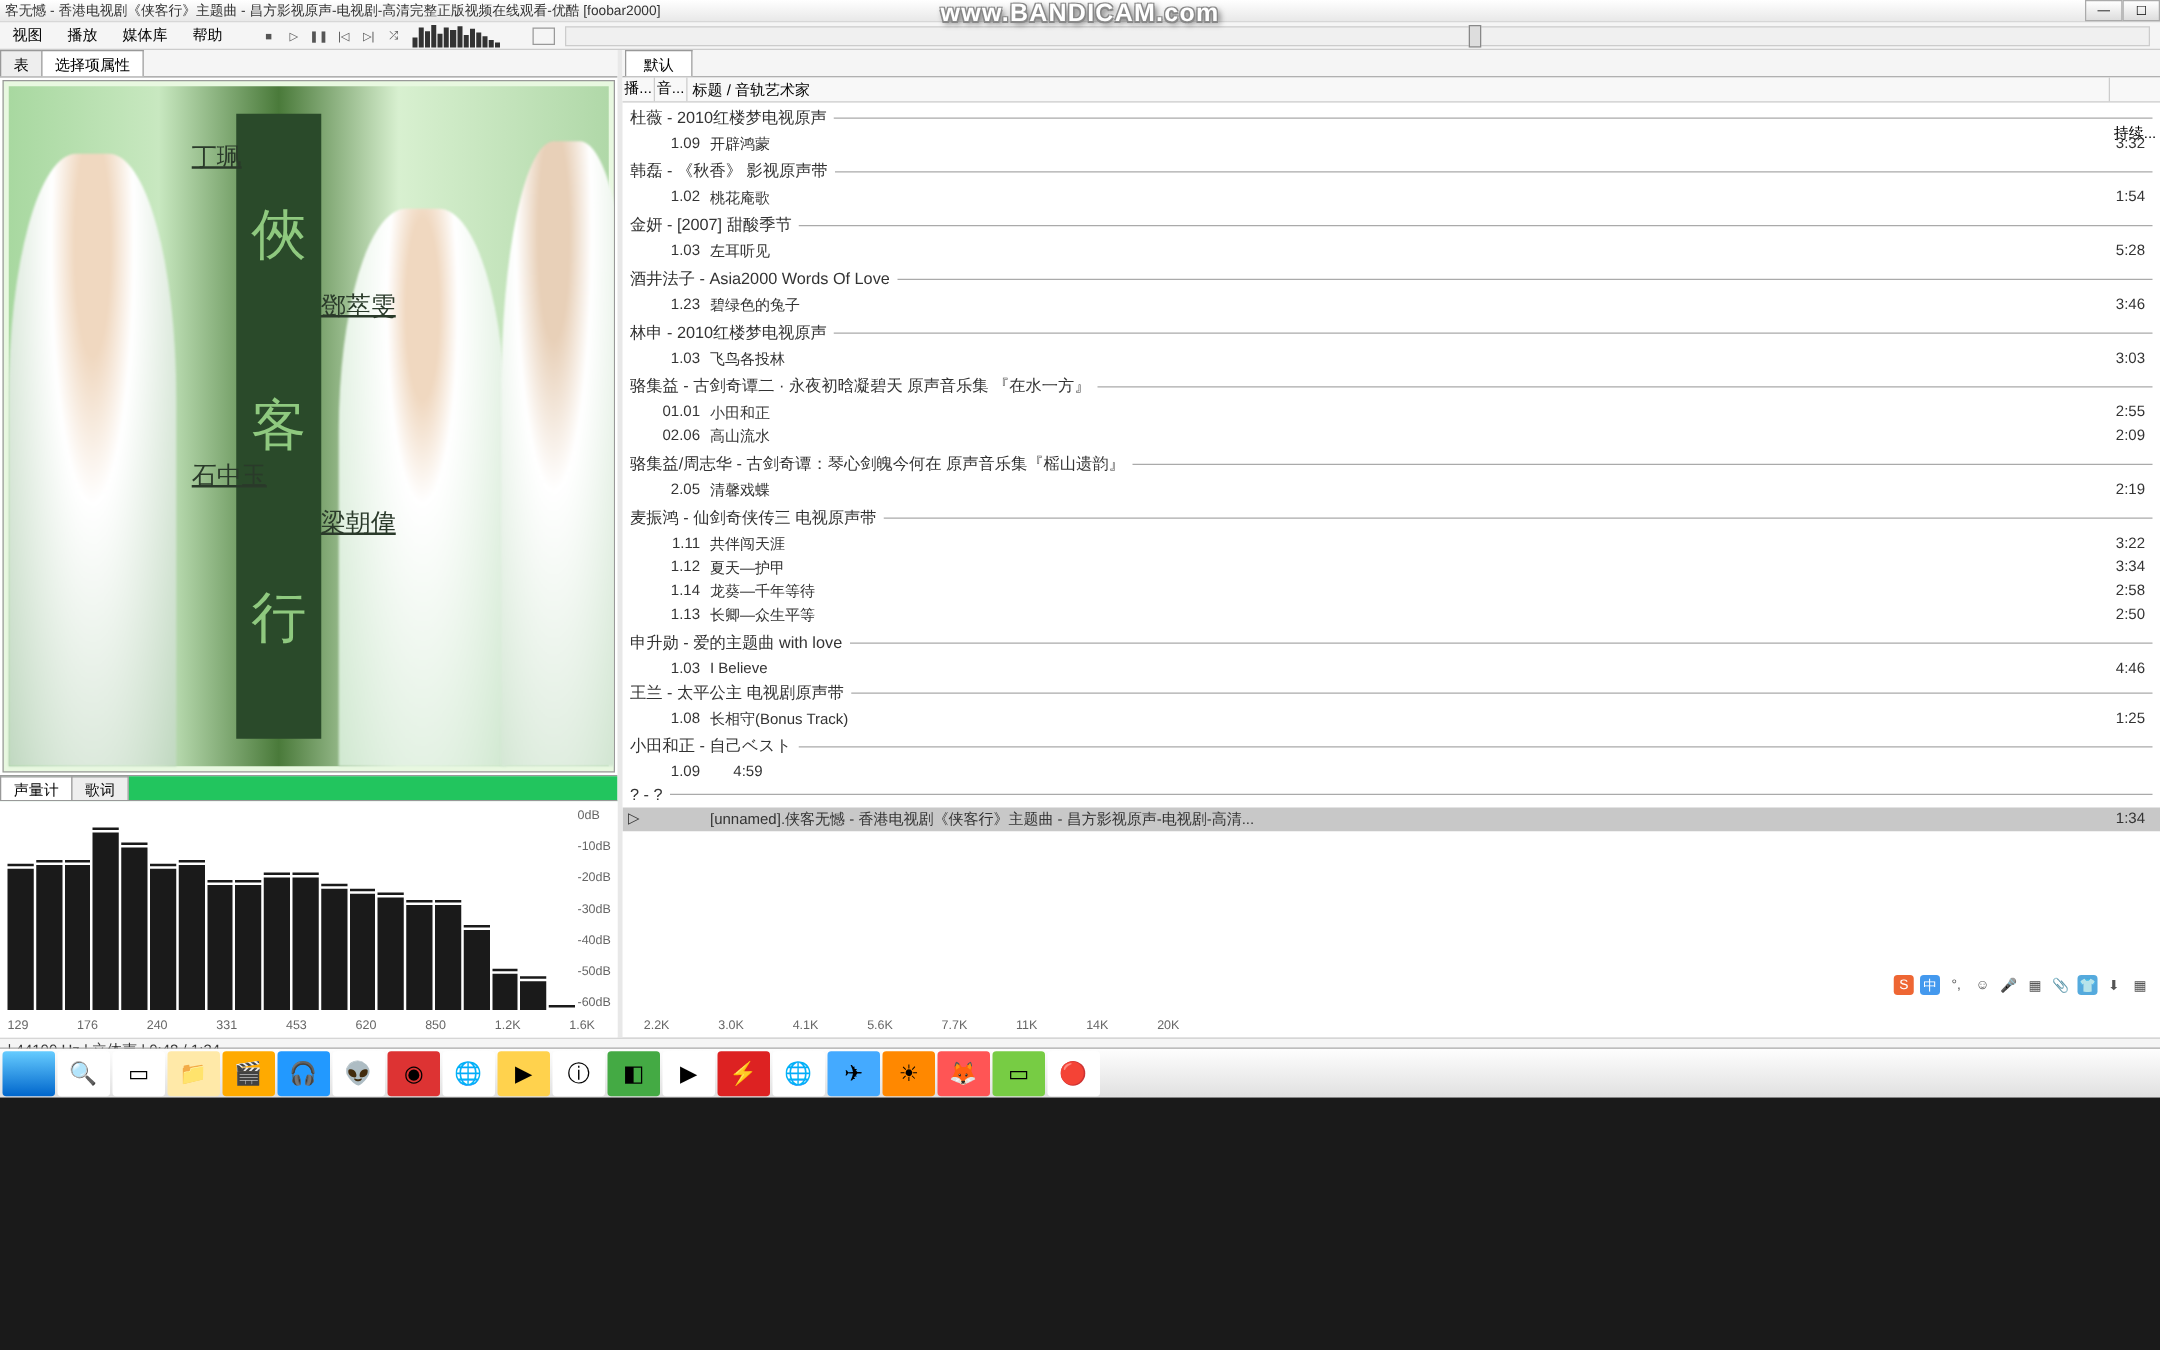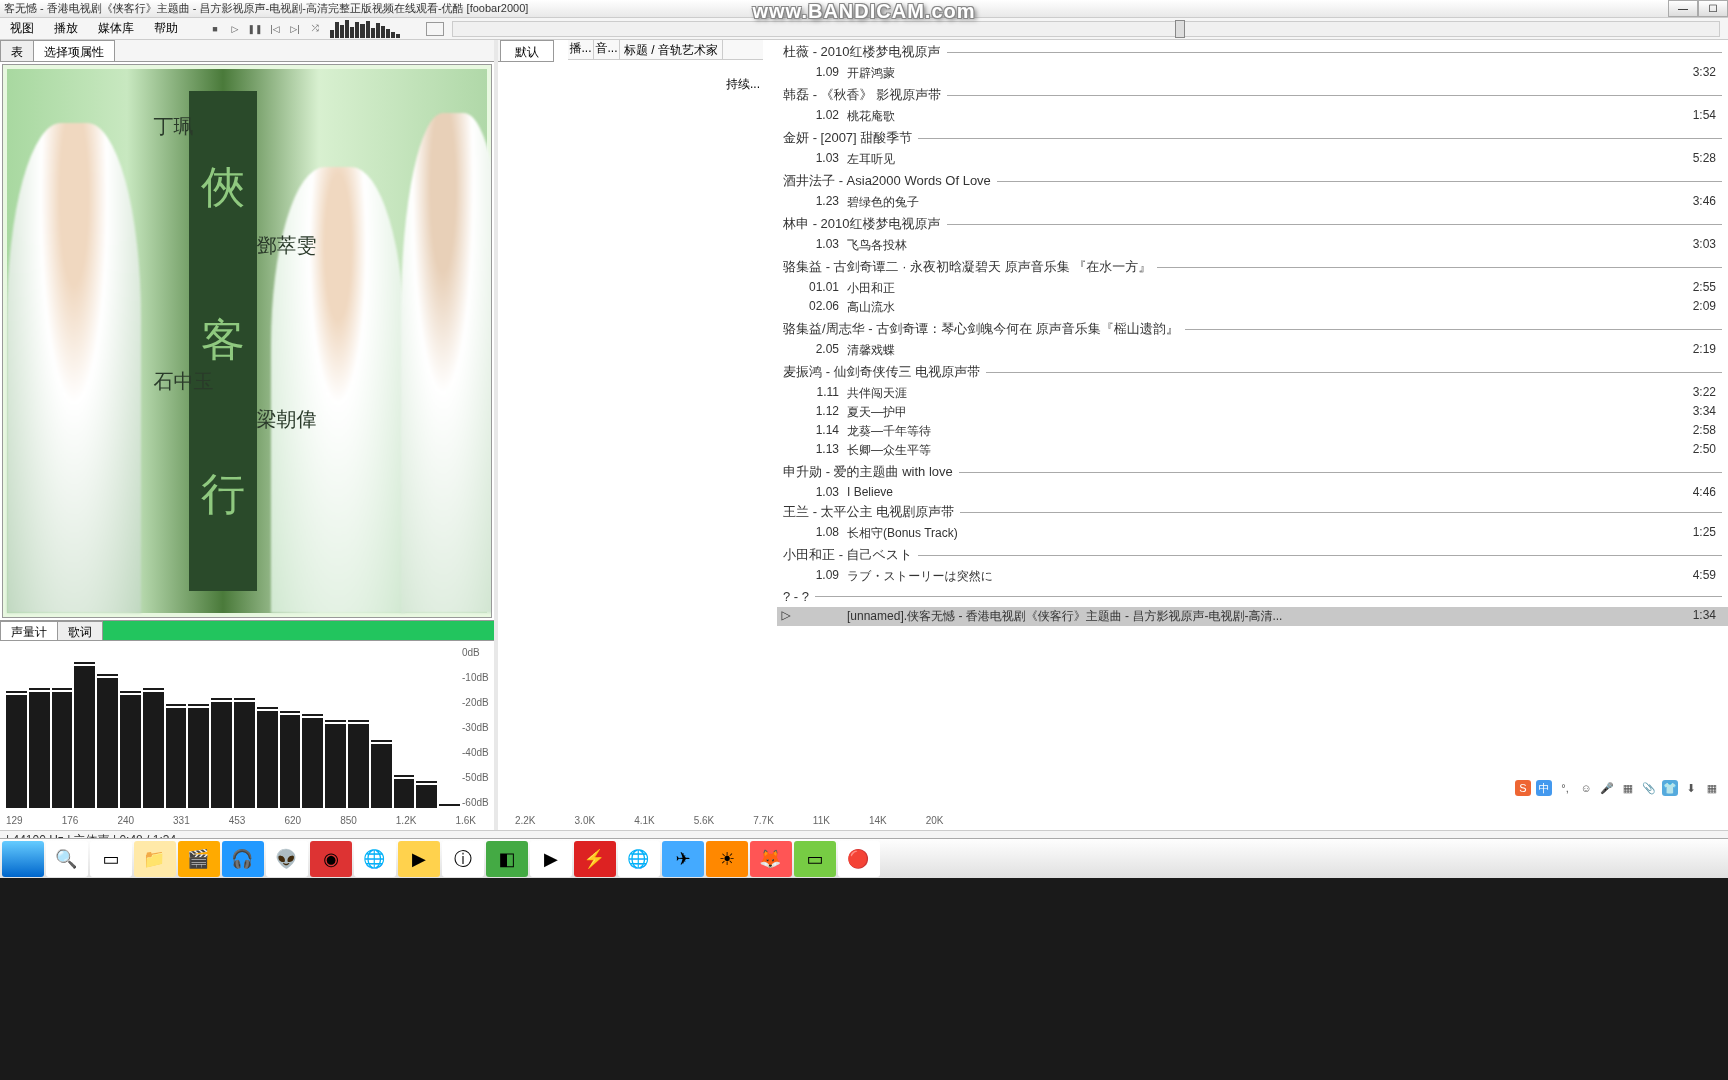--- a/index.html
+++ b/index.html
@@ -29,29 +29,29 @@
 .left-tab { padding: 3px 10px; border: 1px solid #999; border-bottom: none; margin-right: -1px; background: #eee; font-size: 12px; }
 .left-tab.active { background: #fff; }
 .album-art { flex: 1; position: relative; background: #e8f8e0; border: 1px solid #999; margin: 2px; overflow: hidden; }
 .art-scene { position: absolute; inset: 4px; background: linear-gradient(90deg, #a8d8a0 0%, #c8e8c0 25%, #4a7a3a 45%, #d8f0d0 65%, #b0d8a8 100%); }
 .person { position: absolute; filter: blur(1px); }
 .p1 { left: 0; top: 10%; width: 28%; height: 90%; background: radial-gradient(ellipse at 50% 15%, #f0d8c0 0%, #f0d8c0 15%, #fff 35%, #c0d8c0 100%); border-radius: 40% 40% 0 0; }
 .p2 { left: 55%; top: 18%; width: 28%; height: 82%; background: radial-gradient(ellipse at 50% 18%, #f0d8c0 0%, #f0d8c0 14%, #fff 30%, #d0e8d0 100%); border-radius: 40% 40% 0 0; }
 .p3 { left: 82%; top: 8%; width: 22%; height: 92%; background: radial-gradient(ellipse at 40% 15%, #e8d0b8 0%, #e8d0b8 14%, #fff 34%, #c8e0c8 100%); border-radius: 40% 40% 0 0; }
 .title-strip { position: absolute; left: 38%; top: 4%; width: 14%; height: 92%; background: #2a4a2a; display: flex; flex-direction: column; align-items: center; justify-content: space-around; padding: 20px 0; }
 .title-strip span { color: #8fc97f; font-size: 44px; font-family: "KaiTi","STKaiti",serif; writing-mode: horizontal-tb; }
-.side-names { position: absolute; font-family: "KaiTi","STKaiti",serif; color: #2a3a2a; font-size: 20px; display:flex; flex-direction:column; line-height:1.3; }
+.side-names { position: absolute; font-family: "KaiTi","STKaiti",serif; color: #2a3a2a; font-size: 20px; display:flex; flex-direction:column; line-height:1.3;text-decoration:underline; }
 .sn1 { left: 52%; top: 30%; }
 .sn2 { left: 30.5%; top: 8%; }
 .sn3 { left: 30.5%; top: 55%; align-items: flex-end; }
 .sn4 { left: 52%; top: 62%; }
 
 .splitter-v { width: 4px; background: #e8e8e8; cursor: col-resize; }
 
-.right-col { flex: 1; display: flex; flex-direction: row; gap: 14px; }
+.right-col { flex: 1; display: flex; flex-direction: column; }
 .pl-tabs { height: 22px; border-bottom: 1px solid #999; display: flex; background: #f5f5f5; }
 .pl-tab { padding: 3px 14px; border: 1px solid #999; border-bottom: none; margin-left: 2px; background: #fff; font-size: 12px; }
 .pl-header { height: 20px; display: flex; border-bottom: 1px solid #ccc; background: #f8f8f8; font-size: 12px; }
 .pl-header .col1 { width: 26px; text-align: center; border-right: 1px solid #ccc; }
 .pl-header .col2 { width: 26px; text-align: center; border-right: 1px solid #ccc; }
 .pl-header .col3 { flex: 1; padding: 2px 4px; border-right: 1px solid #ccc; }
 .pl-header .col4 { width: 40px; text-align: center; margin-top: 36px; }
 
 .pl-body { flex: 1; overflow: hidden; }
 .pl-group { padding: 3px 6px; font-size: 13px; color: #333; display: flex; align-items: center; }
@@ -399,21 +399,20 @@
           <span class="tr-title">长相守(Bonus Track)</span>
           <span class="tr-dur">1:25</span>
         </div>
         <div class="pl-group">
           <span class="pl-group-text">小田和正 - 自己ベスト</span>
           <span class="pl-group-line"></span>
         </div>
         <div class="pl-track">
           <span class="tr-play"></span>
           <span class="tr-num">1.09</span>
-          <span class="tr-title">ラブ・ストーリーは突然に</span>
           <span class="tr-dur">4:59</span>
         </div>
         <div class="pl-group">
           <span class="pl-group-text">? - ?</span>
           <span class="pl-group-line"></span>
         </div>
         <div class="pl-track now">
           <span class="tr-play">▷</span>
           <span class="tr-num"></span>
           <span class="tr-title">[unnamed].侠客无憾 - 香港电视剧《侠客行》主题曲 - 昌方影视原声-电视剧-高清...</span>

